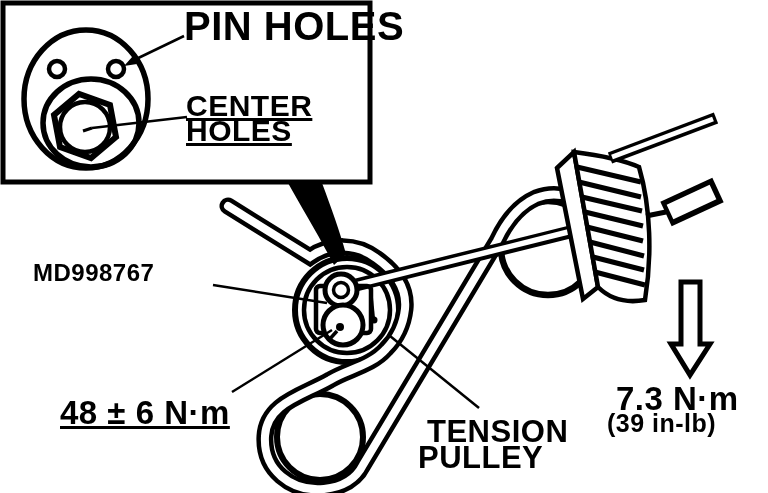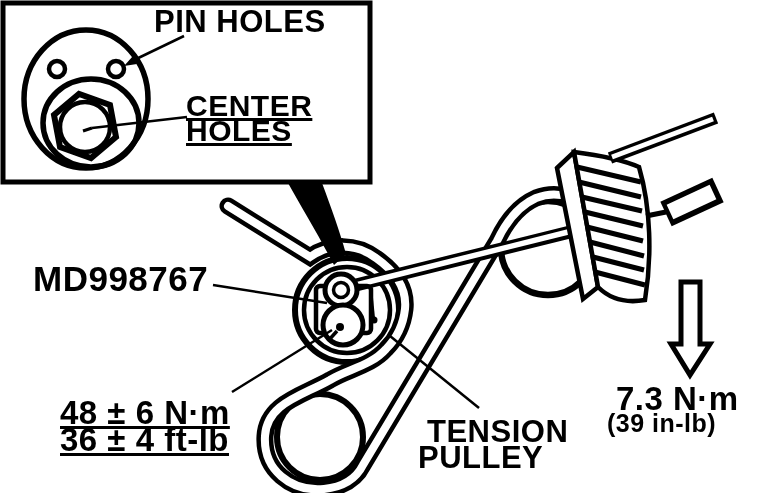--- a/index.html
+++ b/index.html
@@ -2,23 +2,23 @@
 <html><head>
 <meta charset="utf-8">
 <style>
   html,body{margin:0;padding:0;background:#fff;}
   #stage{
     position:relative;width:768px;height:493px;background:#fff;overflow:hidden;
     font-family:"Liberation Sans","DejaVu Sans",sans-serif;color:#000;
   }
   #lineart{position:absolute;left:0;top:0;}
   .lbl{position:absolute;font-weight:bold;white-space:nowrap;letter-spacing:.5px;line-height:1;}
-  .lbl-pinholes{left:154px;top:6px;font-size:31px;}
+  .lbl-pinholes{left:184px;top:6px;font-size:40px;}
   .lbl-centerbolt{left:186px;top:93px;font-size:30px;line-height:25px;text-decoration:underline;}
-  .lbl-md{left:33px;top:261px;font-size:35px;}
+  .lbl-md{left:33px;top:261px;font-size:24px;}
   .lbl-torque-left{left:60px;top:399px;font-size:33px;line-height:27px;text-decoration:underline;}
   .lbl-tension{left:427px;top:416px;font-size:31px;}
   .lbl-pulley{left:418px;top:442px;font-size:31px;}
   .lbl-nm{left:616px;top:382px;font-size:33px;}
   .lbl-inlb{left:607px;top:411px;font-size:25px;}
 </style>
 </head>
 <body>
 
 <div id="stage">
@@ -108,19 +108,18 @@
   </svg>
 
   <div class="lbl lbl-pinholes">PIN HOLES</div>
   <div class="lbl lbl-centerbolt">
     <div>CENTER</div>
     <div>HOLES</div>
   </div>
   <div class="lbl lbl-md">MD998767</div>
   <div class="lbl lbl-torque-left">
     <div>48 ± 6 N·m</div>
-    <div>36 ± 4 ft-lb</div>
   </div>
   <div class="lbl lbl-tension">TENSION</div>
   <div class="lbl lbl-pulley">PULLEY</div>
   <div class="lbl lbl-nm">7.3 N·m</div>
   <div class="lbl lbl-inlb">(39 in-lb)</div>
 </div>
 
 </body></html>

